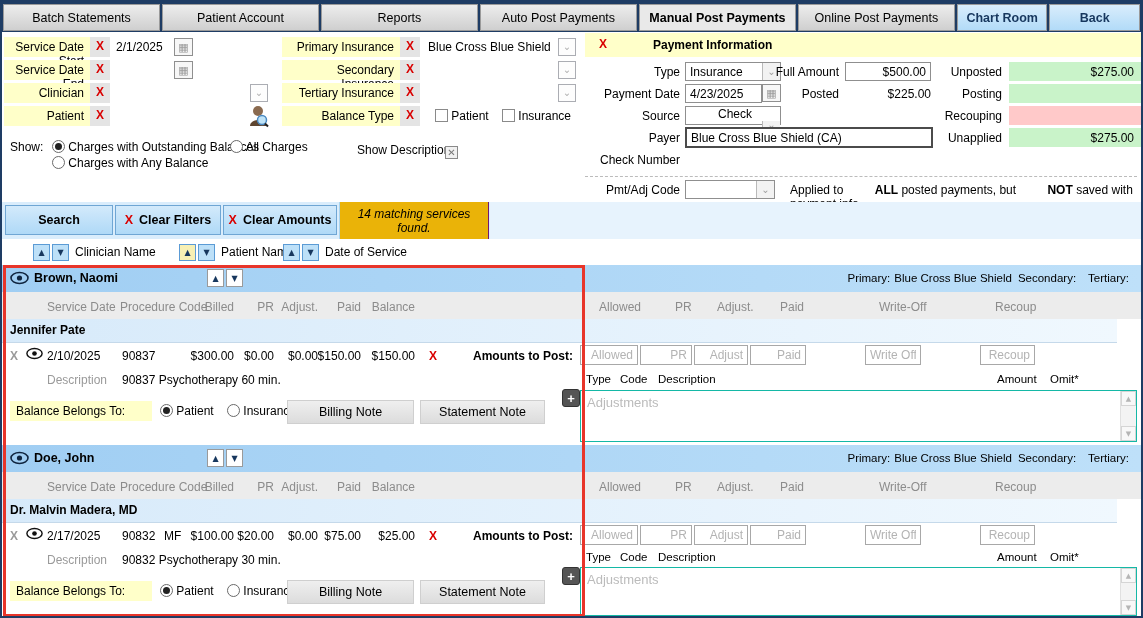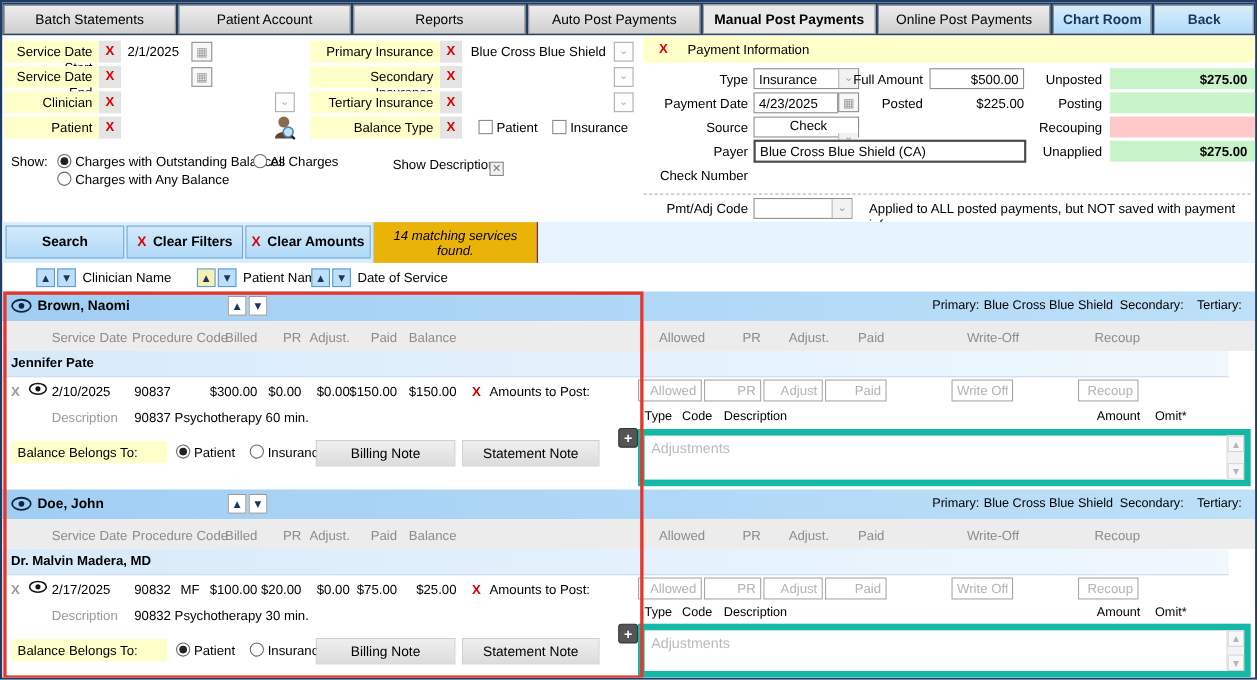--- a/index.html
+++ b/index.html
@@ -1,19 +1,19 @@
 <!DOCTYPE html>
 <html><head>
 <meta charset="utf-8">
 <style>
   html,body{margin:0;padding:0;background:#fff;}
   .app{position:relative;width:1143px;height:618px;box-sizing:border-box;border:2px solid #1E3C64;
        background:#fff;font-family:"Liberation Sans",sans-serif;font-size:12px;color:#000;overflow:hidden;}
   .abs{position:absolute;}
-  .b{font-weight:normal;}
+  .b{font-weight:bold;margin-left:28px;}
   .it{font-style:italic;}
   .redx{color:#D90000;font-weight:bold;}
   .grayx{color:#9a9a9a;font-weight:bold;}
   .icon-font{font-family:"DejaVu Sans",sans-serif;}
 
   
   .tabbar{left:0;top:0;width:1139px;height:30px;background:#1E3C64;display:flex;gap:2px;padding:2px 1px 1px 1px;box-sizing:border-box;}
   .tab{display:flex;align-items:center;justify-content:center;background:linear-gradient(#EDEDED,#CFCFCF);
        border:1px solid #9a9a9a;font-size:12.5px;cursor:pointer;box-sizing:border-box;}
   .tab.main{flex:1.75;}
@@ -38,21 +38,21 @@
 
   
   .pp-hdr{background:#FFFFC9;height:24px;}
   .plab{position:absolute;text-align:right;}
   .pin{position:absolute;height:19px;border:1px solid #8f8f8f;box-sizing:border-box;font-family:"Liberation Sans",sans-serif;
        font-size:12px;padding:0 4px;background:#fff;}
   .combo{position:absolute;height:19px;border:1px solid #8f8f8f;background:#fff;box-sizing:border-box;display:flex;align-items:center;}
   .combo .ctext{padding-left:4px;}
   .combo .cbtn{margin-left:auto;width:17px;height:100%;background:#F2F2F2;border-left:1px solid #B9B9B9;color:#9f9f9f;
                display:flex;align-items:center;justify-content:center;font-size:10px;line-height:8px;}
-  .statbox{position:absolute;width:133px;height:19px;box-sizing:border-box;text-align:right;padding:3px 8px 0 0;font-weight:bold;}
+  .statbox{position:absolute;width:133px;height:19px;box-sizing:border-box;text-align:right;padding:3px 8px 0 0;font-weight:normal;}
   .green{background:#C9F3C9;}
   .pink{background:#FFC9C9;}
 
   
   .toolbar{left:0;top:200px;width:1139px;height:37px;background:#DAEDFC;}
   .tbtn{position:absolute;top:3px;height:30px;box-sizing:border-box;border:1px solid #6FA6D4;
         background:linear-gradient(#D3EAFB,#AFD9F7);display:flex;align-items:center;justify-content:center;
         gap:6px;font-weight:bold;font-size:12.5px;cursor:pointer;}
   .results{position:absolute;left:337px;top:0;width:150px;height:37px;background:#eab308;border-left:1px solid #A9D3EE;
            border-right:1px solid #701a75;display:flex;align-items:center;justify-content:center;text-align:center;
@@ -76,21 +76,21 @@
   .ghdr span{position:absolute;top:8px;}
   .clinrow{left:0;width:1115px;height:23px;background:linear-gradient(to right,#D7EAFA,#F0F8FE);border-bottom:1px solid #C5D9EA;}
   .clinrow .cname{position:absolute;left:8px;top:4px;font-weight:bold;}
   .cell{position:absolute;top:0;}
   .rnum{text-align:right;}
   .desc-lab{color:#9a9a9a;}
   .postin{position:absolute;height:20px;border:1px solid #A8A8A8;box-sizing:border-box;text-align:right;
           font-family:"Liberation Sans",sans-serif;font-size:12px;padding:0 4px;background:#fff;}
   .postin::placeholder, .pin::placeholder{color:#B3B3B3;}
   .tchdr span{position:absolute;top:0;font-size:11.5px;}
-  .fakearea{position:absolute;border:6px solid #14b8a6;background:#fff;box-sizing:border-box;}
+  .fakearea{position:absolute;border:1px solid #14b8a6;background:#fff;box-sizing:border-box;}
   .fakearea .ph{position:absolute;left:6px;top:4px;color:#BBBBBB;font-size:13px;}
   .scrollstrip{position:absolute;right:0;top:0;width:16px;height:100%;background:#F3F3F3;border-left:1px solid #E0E0E0;box-sizing:border-box;}
   .scrollstrip .sarr{position:absolute;left:0;width:15px;height:15px;background:#F8F8F8;border:1px solid #D5D5D5;box-sizing:border-box;
         display:flex;align-items:center;justify-content:center;color:#B5B5B5;font-size:7px;}
   .plusbtn{position:absolute;width:16px;height:16px;background:#555;border:1px solid #333;border-radius:3px;color:#fff;
            font-weight:bold;font-size:13px;line-height:13px;display:flex;align-items:center;justify-content:center;cursor:pointer;}
   .notebtn{position:absolute;height:24px;background:linear-gradient(#EFEFEF,#DCDCDC);border:1px solid #CFCFCF;box-sizing:border-box;
            display:flex;align-items:center;justify-content:center;font-size:12.5px;cursor:pointer;}
   .beltab{position:absolute;background:#FFFFC9;height:20px;box-sizing:border-box;padding:3px 6px 0 6px;}
   .redframe{border:3px solid #E8352A;pointer-events:none;box-sizing:border-box;}

